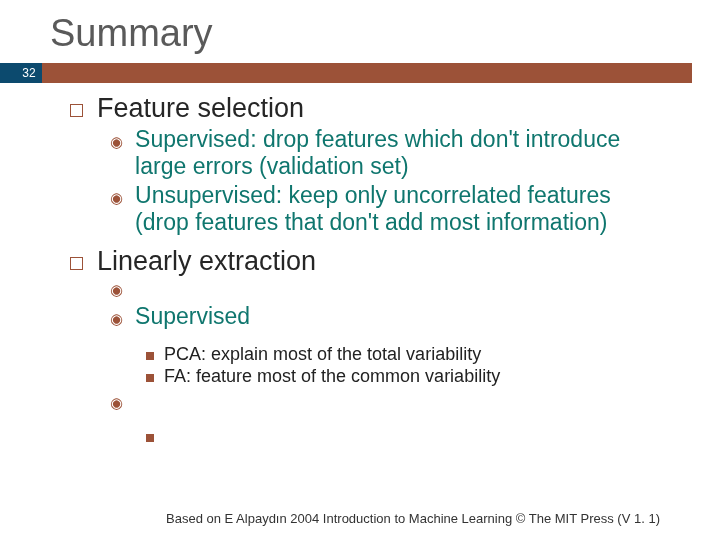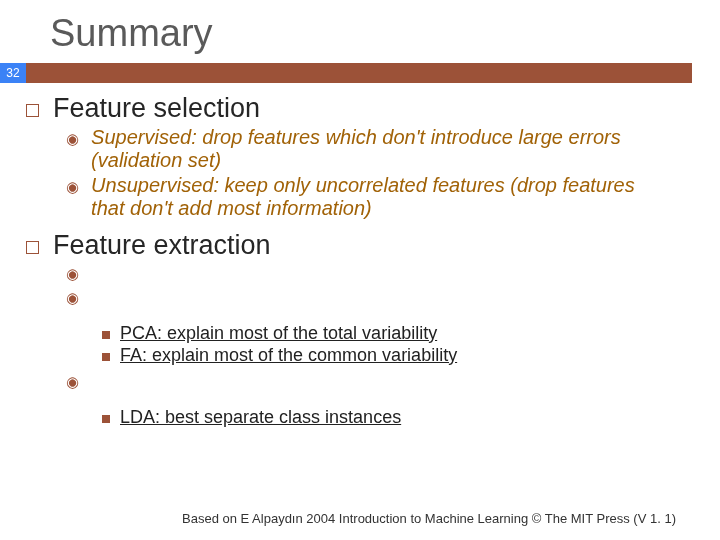--- a/index.html
+++ b/index.html
@@ -24,31 +24,32 @@
     padding: 12px 0 8px 50px;
     font-weight: normal;
   }
   .ribbon {
     height: 20px;
     background: #9c5238;
     display: flex;
     align-items: center;
   }
   .page-badge {
-    background: #3b82f6;
+    background: #0c4a6e;
     height: 20px;
     width: 26px;
     color: #fff;
     font-size: 12px;
     display: flex;
     align-items: center;
     justify-content: center;
+    padding-left: 16px;
   }
   .content {
-    padding: 10px 30px 0 26px;
+    padding: 10px 30px 0 70px;
   }
   .l1 {
     list-style: none;
     padding: 0;
     margin: 0;
   }
   .l1 > li {
     margin-bottom: 4px;
   }
   .l1-row {
@@ -78,30 +79,28 @@
     gap: 12px;
     margin-bottom: 2px;
   }
   .bullet-target {
     color: #9c5238;
     font-size: 15px;
     flex: 0 0 auto;
     line-height: 22px;
   }
   .l2-text {
-    font-size: 20px;
-    color: #a16207;
-    font-style: italic;
+    font-size: 23px;
+    color: #0f766e;
   }
   .l3 {
     list-style: none;
     padding: 2px 0 2px 36px;
     margin: 0;
     width: 100%;
-    text-decoration: underline;
   }
   .l3 > li {
     display: flex;
     align-items: baseline;
     gap: 10px;
     margin-bottom: 1px;
   }
   .bullet-solid {
     width: 8px;
     height: 8px;
@@ -109,21 +108,21 @@
     flex: 0 0 auto;
     margin-top: 6px;
   }
   .l3-text {
     font-size: 18px;
     color: #222;
   }
   .footer {
     position: absolute;
     bottom: 14px;
-    right: 16px;
+    right: 32px;
     font-size: 13px;
     color: #333;
   }
   .l2-wrap { flex-wrap: wrap; }
 </style>
 </head>
 <body>
 
 <div class="slide">
 
@@ -149,45 +148,45 @@
           <li>
             <span class="bullet-target">◉</span>
             <span class="l2-text">Unsupervised: keep only uncorrelated features (drop features that don't add most information)</span>
           </li>
         </ul>
       </li>
 
       <li>
         <div class="l1-row">
           <span class="bullet-sq"></span>
-          <span class="l1-text">Feature extraction</span>
+          <span class="l1-text">Linearly extraction</span>
         </div>
         <ul class="l2">
           <li>
             <span class="bullet-target">◉</span>
           </li>
           <li class="l2-wrap">
             <span class="bullet-target">◉</span>
+            <span class="l2-text">Supervised</span>
             <ul class="l3">
               <li>
                 <span class="bullet-solid"></span>
                 <span class="l3-text">PCA: explain most of the total variability</span>
               </li>
               <li>
                 <span class="bullet-solid"></span>
-                <span class="l3-text">FA: explain most of the common variability</span>
+                <span class="l3-text">FA: feature most of the common variability</span>
               </li>
             </ul>
           </li>
           <li class="l2-wrap">
             <span class="bullet-target">◉</span>
             <ul class="l3">
               <li>
                 <span class="bullet-solid"></span>
-                <span class="l3-text">LDA: best separate class instances</span>
               </li>
             </ul>
           </li>
         </ul>
       </li>
 
     </ul>
   </div>
 
   <div class="footer">Based on E Alpaydın 2004 Introduction to Machine Learning © The MIT Press (V 1. 1)</div>

